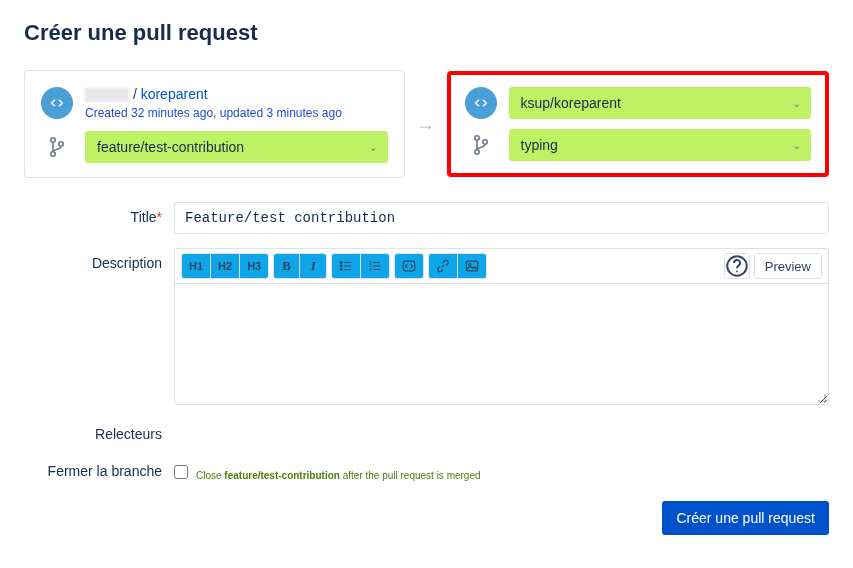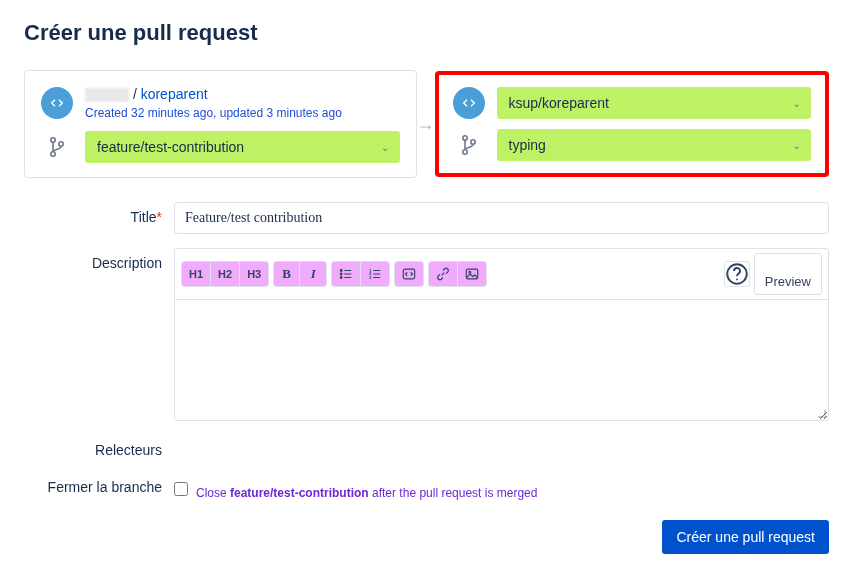--- a/index.html
+++ b/index.html
@@ -13,20 +13,21 @@
     }
     h1 {
       font-size: 22px;
       font-weight: 600;
       color: #172b4d;
       margin-bottom: 24px;
     }
     .branch-row {
       display: flex;
       align-items: center;
+      gap: 12px;
       margin-bottom: 24px;
     }
     .panel {
       border: 1px solid #dfe1e6;
       border-radius: 4px;
       padding: 14px 16px;
       flex: 1;
       background: #fff;
     }
     .panel.highlight {
@@ -115,42 +116,42 @@
     }
     .form-label .req { color: #de350b; }
     .form-field { flex: 1; }
     .text-input {
       width: 100%;
       border: 1px solid #dfe1e6;
       border-radius: 3px;
       padding: 7px 10px;
       font-size: 14px;
       color: #172b4d;
-      font-family: Liberation Serif, serif;
+      font-family: Liberation Mono, monospace;
     }
     .editor {
       border: 1px solid #dfe1e6;
       border-radius: 3px;
       overflow: hidden;
     }
     .toolbar {
       display: flex;
       align-items: center;
       padding: 4px 6px;
       border-bottom: 1px solid #dfe1e6;
       gap: 4px;
     }
     .tb-group {
       display: flex;
       border: 1px solid #dfe1e6;
       border-radius: 3px;
       overflow: hidden;
     }
     .tb-btn {
-      background: #f0abfc;
+      background: #0ea5e9;
       border: none;
       border-right: 1px solid #dfe1e6;
       padding: 4px 7px;
       font-size: 11px;
       font-weight: bold;
       color: #344563;
       cursor: pointer;
       min-width: 26px;
       display: flex;
       align-items: center;
@@ -172,21 +173,21 @@
       align-items: center;
       justify-content: center;
       font-size: 12px;
       color: #344563;
       cursor: pointer;
     }
     .preview-btn {
       border: 1px solid #dfe1e6;
       border-radius: 3px;
       background: #fff;
-      padding: 20px 10px;
+      padding: 4px 10px;
       font-size: 13px;
       color: #344563;
       cursor: pointer;
       height: 26px;
     }
     .editor-body {
       min-height: 120px;
       padding: 8px;
       resize: vertical;
       overflow: auto;
@@ -209,21 +210,21 @@
     }
     .close-row {
       display: flex;
       align-items: center;
       gap: 8px;
       padding-top: 6px;
     }
     .close-row input[type=checkbox] {
       width: 14px; height: 14px;
     }
-    .close-label { font-size: 12px; color: #6d28d9; margin-top: 8px; }
+    .close-label { font-size: 10px; color: #4d7c0f; margin-top: 8px; }
     .close-label b { font-weight: 700; }
     .submit-row {
       display: flex;
       justify-content: flex-end;
       margin-top: 20px;
     }
     .submit-btn {
       background: #0052cc;
       color: #fff;
       border: none;

